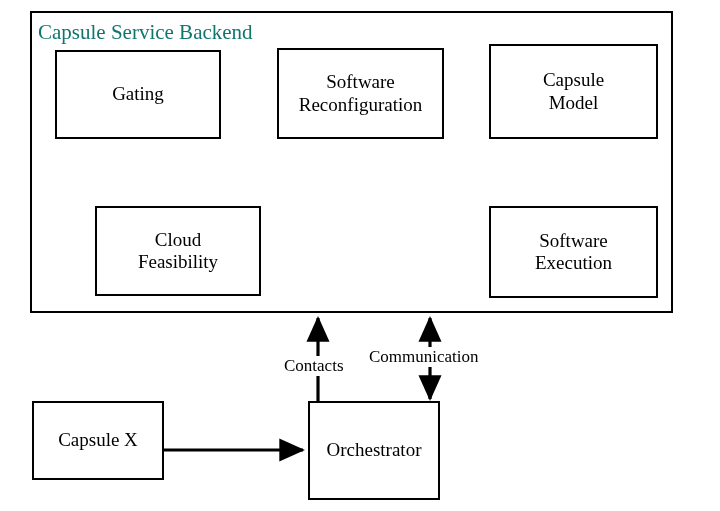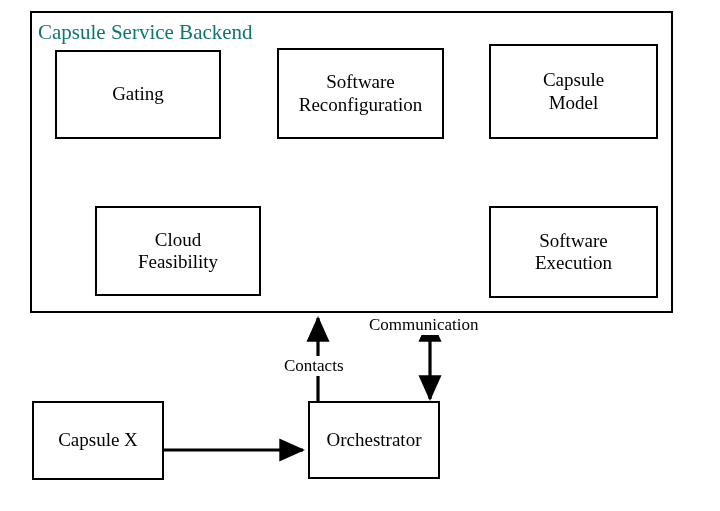--- a/index.html
+++ b/index.html
@@ -143,22 +143,22 @@
 
   <div class="node" style="left:489px; top:206px; width:169px; height:92px;">
     <span class="node-label">Software
 Execution</span>
   </div>
 
   <div class="node" style="left:32px; top:401px; width:132px; height:79px;">
     <span class="node-label">Capsule X</span>
   </div>
 
-  <div class="node" style="left:308px; top:401px; width:132px; height:78px;">
+  <div class="node" style="left:308px; top:401px; width:132px; height:99px;">
     <span class="node-label">Orchestrator</span>
   </div>
 
   <div class="edge-label" style="left:282px; top:356px;">Contacts</div>
 
-  <div class="edge-label" style="left:367px; top:315px;">Communication</div>
+  <div class="edge-label" style="left:367px; top:347px;">Communication</div>
 
 
 </div>
 
 </body></html>

